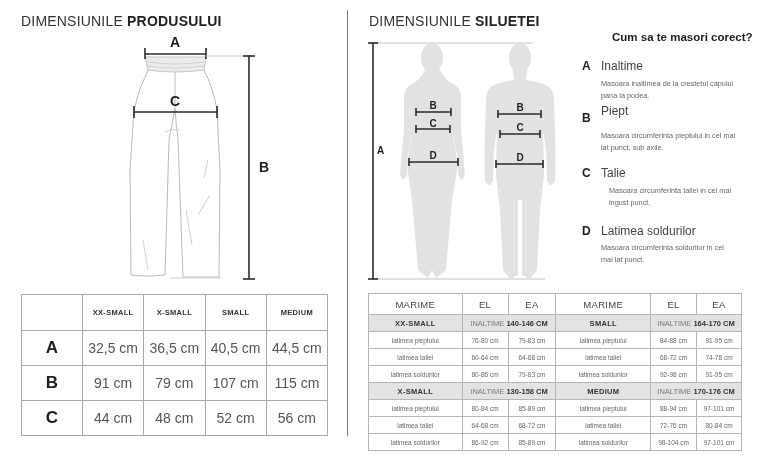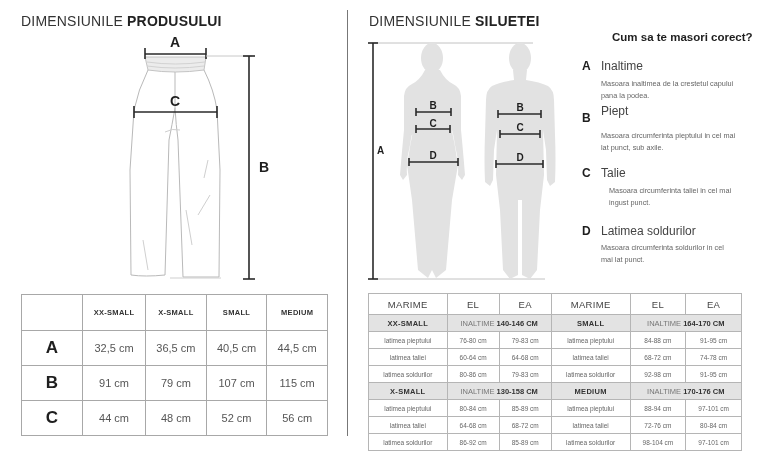--- a/index.html
+++ b/index.html
@@ -10,26 +10,26 @@
 
   .divider { position: absolute; left: 347px; top: 10px; width: 1px; height: 426px; background: #777; }
 
   svg { position: absolute; left: 0; top: 0; overflow: visible; }
 
   
   table { border-collapse: collapse; position: absolute; }
   .ptable { left: 21px; top: 294px; width: 307px; height: 142px; }
   .ptable td, .ptable th { border: 1px solid #a8a8a8; text-align: center; vertical-align: middle; }
   .ptable th { font-size: 7.5px; font-weight: 700; letter-spacing: 0.3px; color: #333; height: 36px; }
-  .ptable td { font-size: 11px; color: #555; height: 35px; }
+  .ptable td { font-size: 14px; color: #555; height: 35px; }
   .ptable td.rowlabel { font-size: 17px; font-weight: 700; color: #1e1e1e; width: 61px; }
 
   
   .stable { left: 368px; top: 293px; width: 374px; }
-  .stable td { border: 1px solid #b5b5b5; text-align: center; vertical-align: middle; font-size: 6.5px; color: #666; height: 17px; padding: 0 12px; white-space: nowrap; }
+  .stable td { border: 1px solid #b5b5b5; text-align: center; vertical-align: middle; font-size: 6.5px; color: #666; height: 17px; padding: 0 2px; white-space: nowrap; }
   .stable tr.hdr td { font-size: 9.5px; color: #444; height: 21px; letter-spacing: 0.3px; }
   .stable tr.sec td { background: #e3e3e3; height: 17px; font-size: 7.5px; color: #777; }
   .stable tr.sec td.size { font-weight: 700; color: #333; letter-spacing: 0.3px; }
   .stable tr.sec td b { color: #333; }
 
   
   .guide-title { position: absolute; left: 612px; top: 31px; font-size: 11.5px; font-weight: 700; color: #1e1e1e; }
   .g-letter { position: absolute; font-size: 12px; font-weight: 700; color: #1e1e1e; }
   .g-name { position: absolute; font-size: 12px; color: #444; }
   .g-desc { position: absolute; font-size: 7.3px; line-height: 12px; color: #666; width: 135px; }

